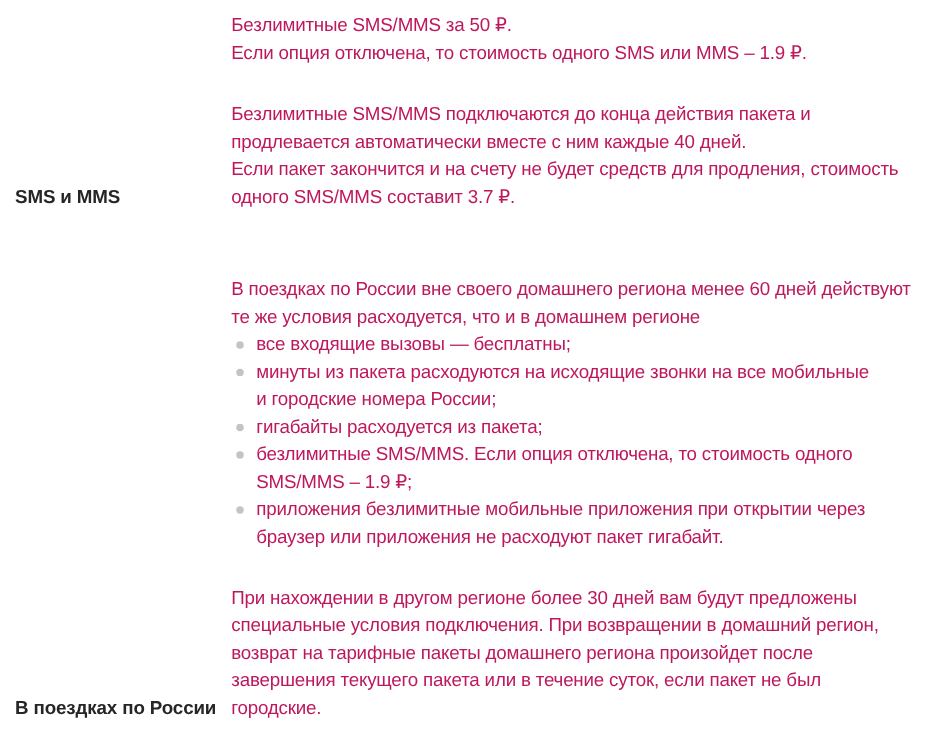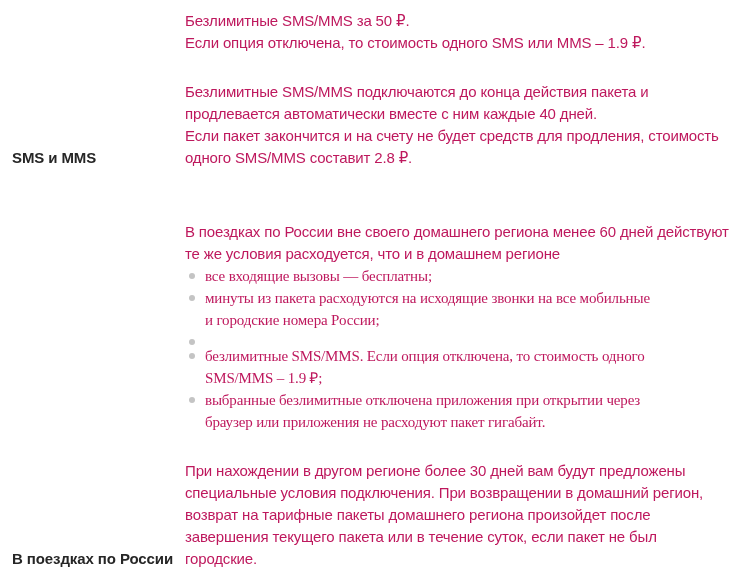--- a/index.html
+++ b/index.html
@@ -54,39 +54,39 @@
     align-items: flex-start;
   }
   .dot {
     flex: 0 0 auto;
     width: 6px;
     height: 6px;
     border-radius: 50%;
     background: #c4c4c4;
     margin: 8px 10px 0 4px;
   }
-  .bullet-lines { min-width: 0; font-family: Liberation Serif, serif; }
+  .bullet-lines { min-width: 0; }
 </style>
 </head>
 <body>
 
 <div class="page">
 
   <section class="row">
     <div class="label-col">SMS и MMS</div>
     <div class="content-col">
       <div class="para">
         <div class="line">Безлимитные SMS/MMS за 50 ₽.</div>
         <div class="line">Если опция отключена, то стоимость одного SMS или MMS – 1.9 ₽.</div>
       </div>
       <div class="para gap-above">
         <div class="line">Безлимитные SMS/MMS подключаются до конца действия пакета и</div>
         <div class="line">продлевается автоматически вместе с ним каждые 40 дней.</div>
         <div class="line">Если пакет закончится и на счету не будет средств для продления, стоимость</div>
-        <div class="line">одного SMS/MMS составит 2.8 ₽.</div>
+        <div class="line">одного SMS/MMS составит 3.7 ₽.</div>
       </div>
     </div>
   </section>
 
   <section class="row">
     <div class="label-col">В поездках по России</div>
     <div class="content-col">
       <div class="para">
         <div class="line">В поездках по России вне своего домашнего региона менее 60 дней действуют</div>
         <div class="line">те же условия расходуется, что и в домашнем регионе</div>
@@ -100,32 +100,35 @@
         </li>
         <li class="bullet">
           <span class="dot"></span>
           <span class="bullet-lines">
             <div class="line">минуты из пакета расходуются на исходящие звонки на все мобильные</div>
             <div class="line">и городские номера России;</div>
           </span>
         </li>
         <li class="bullet">
           <span class="dot"></span>
+          <span class="bullet-lines">
+            <div class="line">гигабайты расходуется из пакета;</div>
+          </span>
         </li>
         <li class="bullet">
           <span class="dot"></span>
           <span class="bullet-lines">
             <div class="line">безлимитные SMS/MMS. Если опция отключена, то стоимость одного</div>
             <div class="line">SMS/MMS – 1.9 ₽;</div>
           </span>
         </li>
         <li class="bullet">
           <span class="dot"></span>
           <span class="bullet-lines">
-            <div class="line">выбранные безлимитные отключена приложения при открытии через</div>
+            <div class="line">приложения безлимитные мобильные приложения при открытии через</div>
             <div class="line">браузер или приложения не расходуют пакет гигабайт.</div>
           </span>
         </li>
       </ul>
       <div class="para gap-above">
         <div class="line">При нахождении в другом регионе более 30 дней вам будут предложены</div>
         <div class="line">специальные условия подключения. При возвращении в домашний регион,</div>
         <div class="line">возврат на тарифные пакеты домашнего региона произойдет после</div>
         <div class="line">завершения текущего пакета или в течение суток, если пакет не был</div>
         <div class="line">городские.</div>

